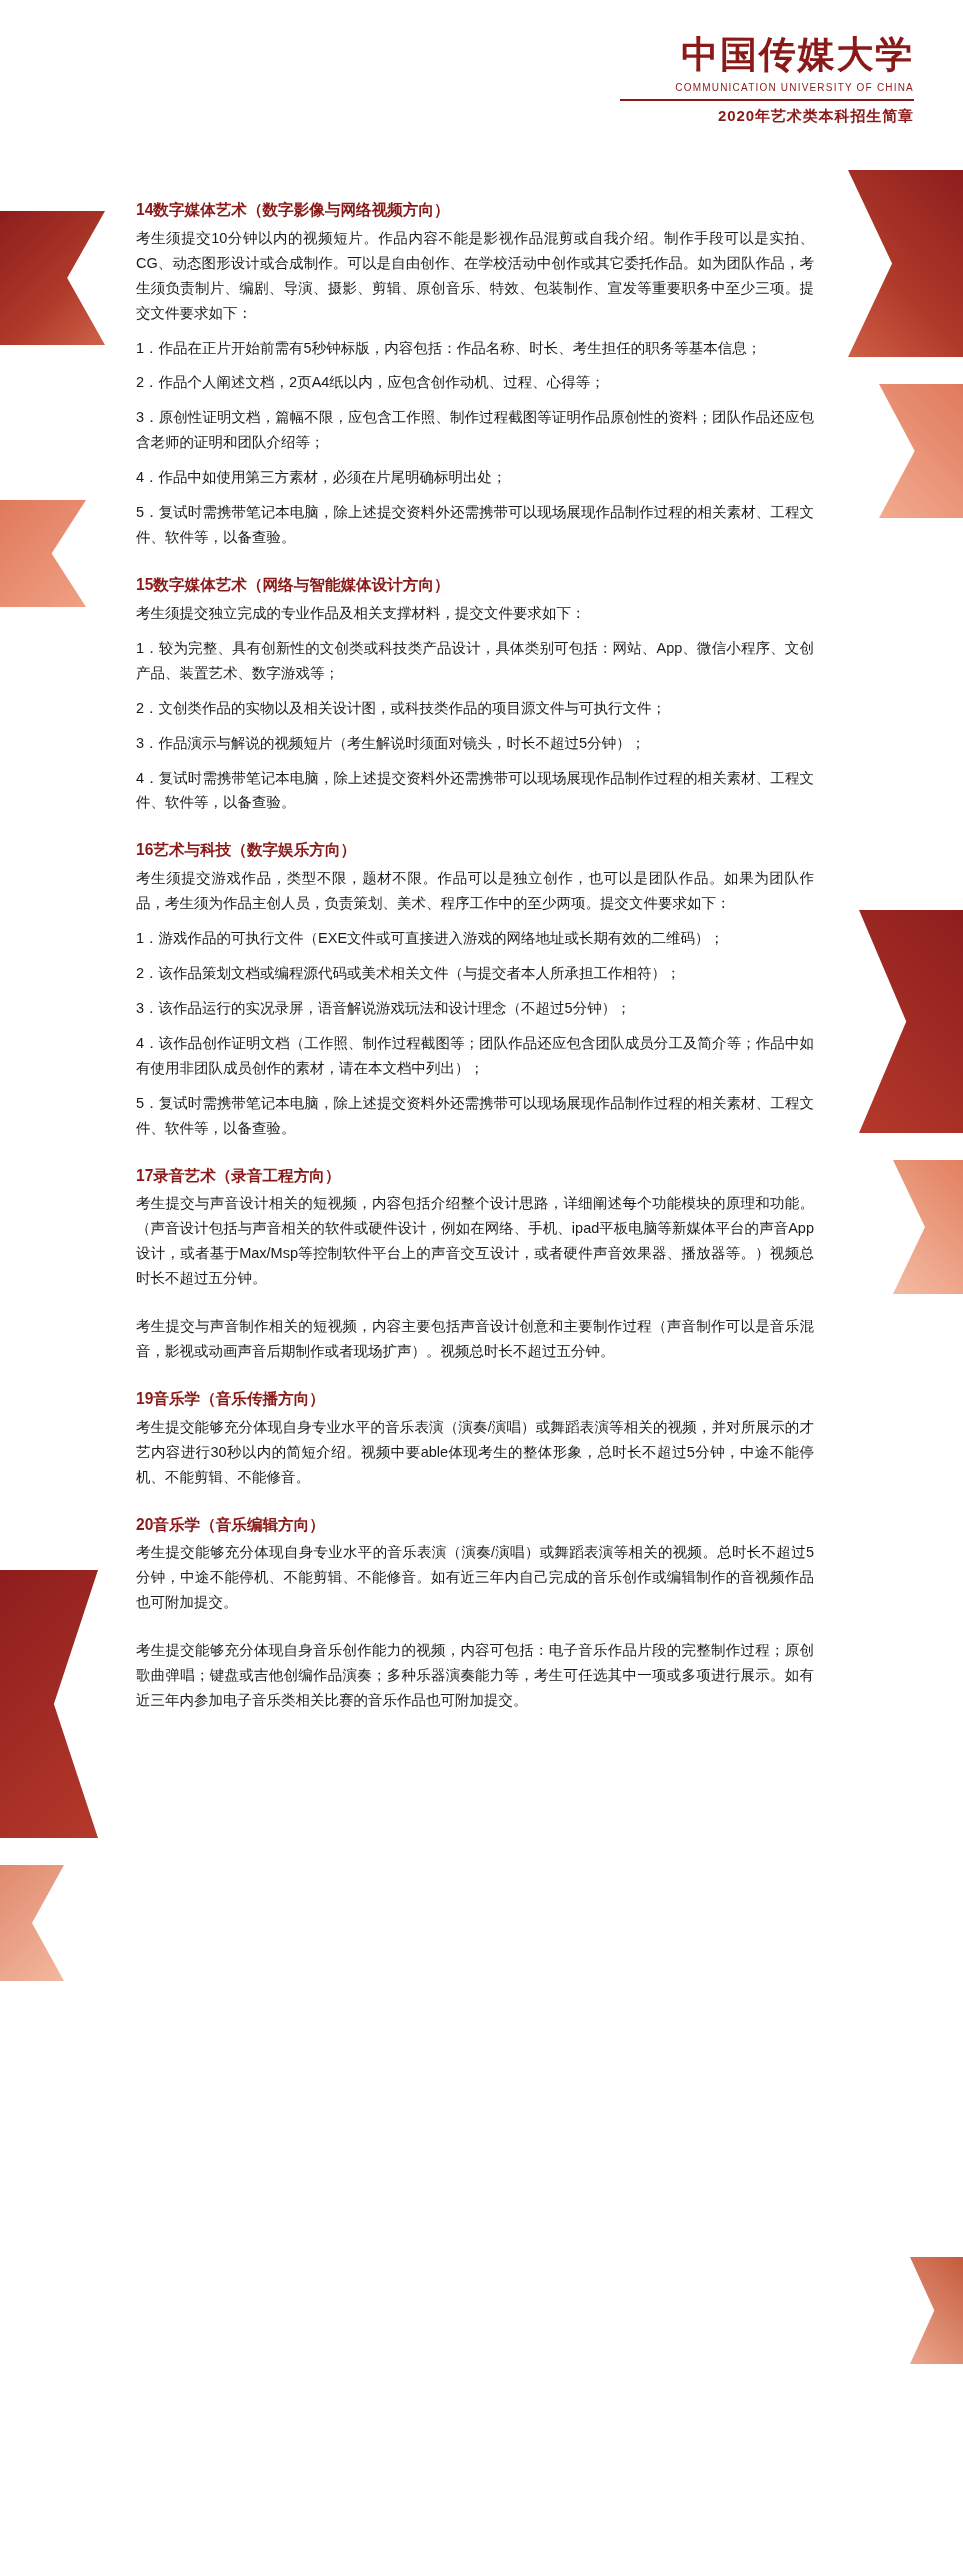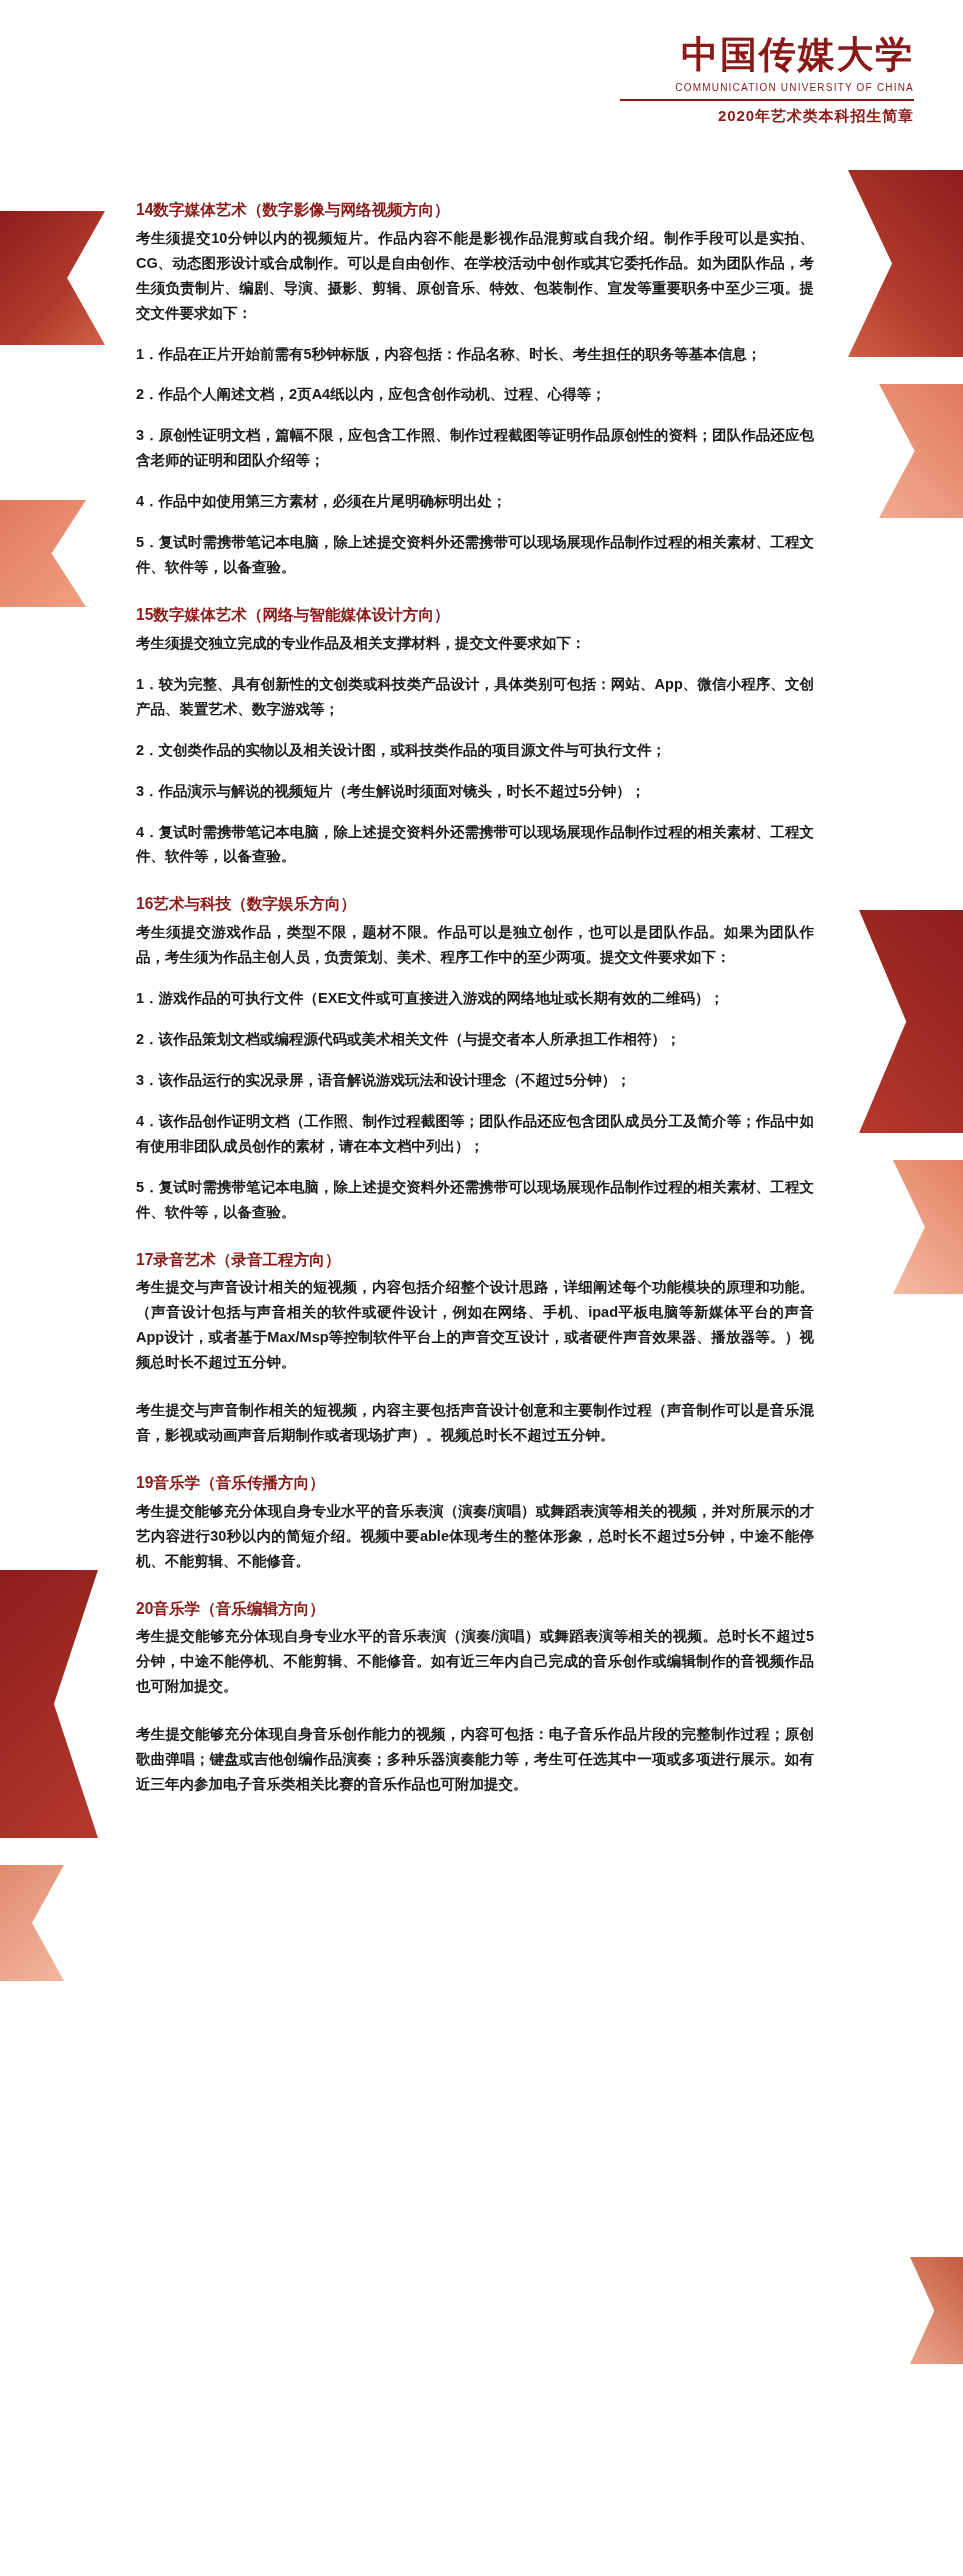--- a/index.html
+++ b/index.html
@@ -129,24 +129,23 @@
     color: #8a1a18;
     line-height: 1.55;
     margin-bottom: 3.6px;
   }
   .para {
     font-size: 14.5px;
     color: #1b1b1b;
     line-height: 1.72;
     text-align: justify;
     margin: 0;
-    font-weight: bold;
   }
   .para + .para {
-    margin-top: 16px;
+    margin-top: 10px;
   }
 </style>
 </head>
 <body>
 
 <div class="deco rib-left-1"></div>
 <div class="deco rib-left-2"></div>
 <div class="deco rib-left-3"></div>
 <div class="deco rib-left-4"></div>
 <div class="deco rib-right-1"></div>

